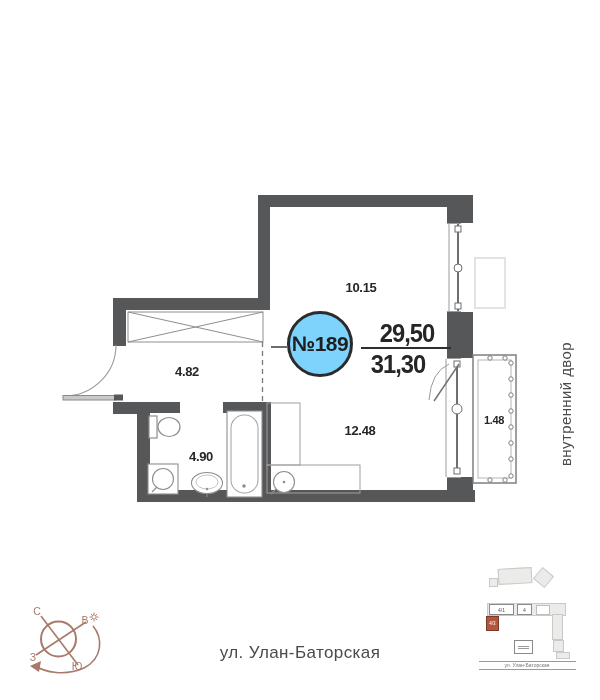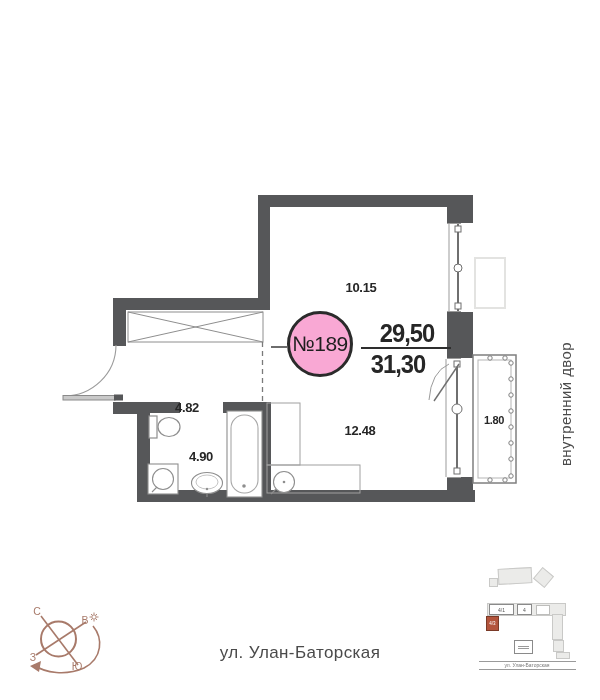--- a/index.html
+++ b/index.html
@@ -5,22 +5,22 @@
   html,body{margin:0;padding:0;background:#ffffff;}
   #stage{position:relative;width:600px;height:700px;background:#ffffff;overflow:hidden;
          font-family:"Liberation Sans","DejaVu Sans",sans-serif;}
   .w{position:absolute;background:#565759;}
   svg{position:absolute;left:0;top:0;}
   .arealbl{position:absolute;transform:translate(-50%,-50%);font-weight:700;font-size:13px;
            color:#262626;letter-spacing:-0.3px;white-space:nowrap;}
   .bignum{position:absolute;transform:translate(-50%,-50%) scaleX(0.95);font-weight:700;
           font-size:25px;color:#262626;letter-spacing:-1px;white-space:nowrap;}
   #apt-circle{position:absolute;left:287px;top:311px;width:66px;height:66px;border:3px solid #2b2b2b;
-          border-radius:50%;box-sizing:border-box;background:#f9a8d4;display:flex;align-items:center;
-          justify-content:center;font-weight:400;font-size:21px;letter-spacing:-0.5px;color:#1f1f1f;}
+          border-radius:50%;box-sizing:border-box;background:#7dd3fc;display:flex;align-items:center;
+          justify-content:center;font-weight:700;font-size:21px;letter-spacing:-0.5px;color:#1f1f1f;}
   #street-label{position:absolute;left:300px;top:653px;transform:translate(-50%,-50%);
           font-size:17px;color:#4a4a4a;letter-spacing:0.4px;white-space:nowrap;}
   #courtyard-label{position:absolute;left:565px;top:404px;transform:translate(-50%,-50%) rotate(-90deg);
           font-size:15px;color:#4a4a4a;letter-spacing:0.4px;white-space:nowrap;}
   .mm-light{position:absolute;background:#ebebe9;border:1px solid #c9c9c7;box-sizing:border-box;}
   .mm-white{position:absolute;background:#ffffff;border:1px solid #8a8a8a;box-sizing:border-box;
           display:flex;align-items:center;justify-content:center;font-size:5px;color:#555;}
   .mm-line{position:absolute;background:#9a9a9a;height:1px;}
   #mm-red{position:absolute;background:#b3543c;border:1px solid #7a3a28;box-sizing:border-box;
           display:flex;align-items:center;justify-content:center;font-size:4.5px;color:#fff;}
@@ -162,24 +162,24 @@
       <g font-size="10.5" fill="#a87a6a" stroke="none" text-anchor="middle" font-family="Liberation Sans, DejaVu Sans, sans-serif">
         <text x="37" y="615">С</text>
         <text x="85" y="624">В</text>
         <text x="33" y="661">З</text>
         <text x="77" y="670">Ю</text>
       </g>
     </g>
   </svg>
 
   <div class="arealbl" style="left:361px;top:287px;text-align:right;">10.15</div>
-  <div class="arealbl" style="left:187px;top:371px;margin-top:36px;">4.82</div>
+  <div class="arealbl" style="left:187px;top:371px;">4.82</div>
   <div class="arealbl" style="left:201px;top:456px;">4.90</div>
   <div class="arealbl" style="left:360px;top:430px;">12.48</div>
-  <div class="arealbl" style="left:494px;top:420px;font-size:11px;">1.80</div>
+  <div class="arealbl" style="left:494px;top:420px;font-size:11px;">1.48</div>
 
   <div id="apt-circle">
     <span>№189</span>
   </div>
 
   <div class="bignum" style="left:407px;top:333px;">29,50</div>
   <div class="bignum" style="left:398px;top:364px;">31,30</div>
 
   <div id="courtyard-label">внутренний двор</div>
   <div id="street-label">ул. Улан-Баторская</div>

